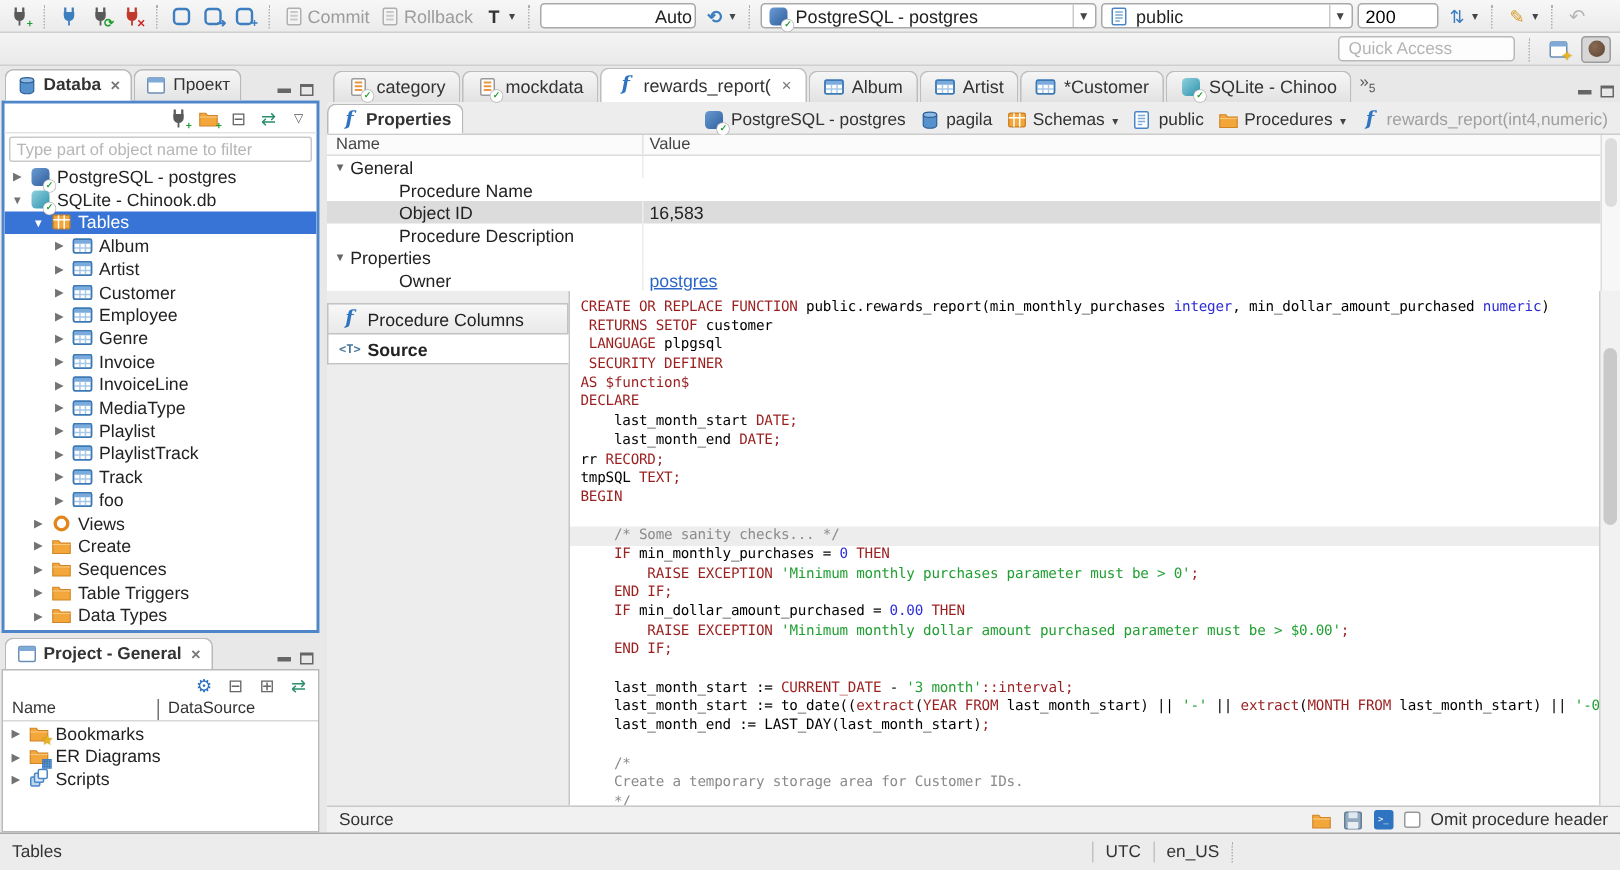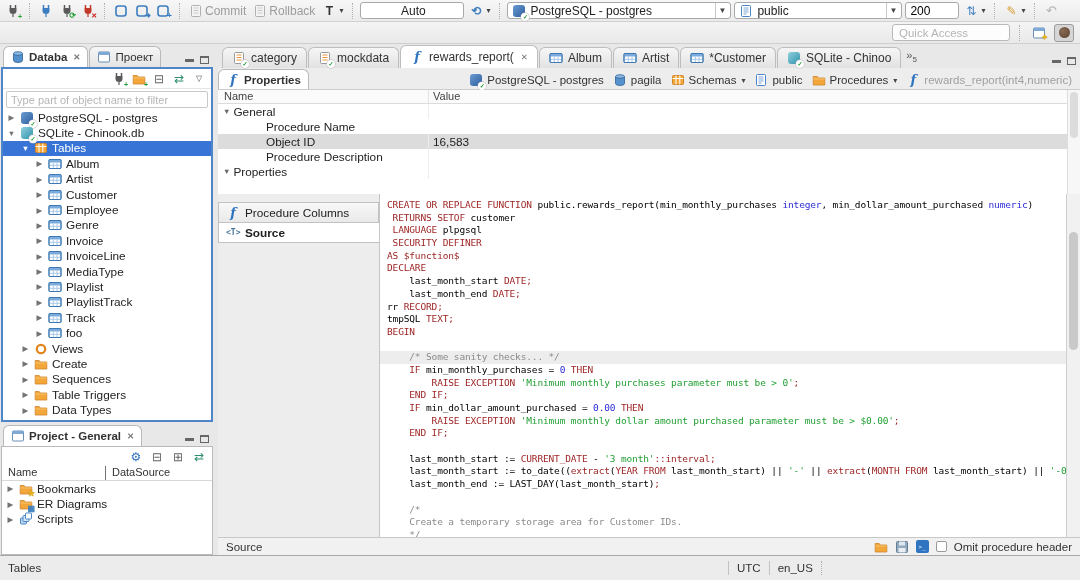--- a/index.html
+++ b/index.html
@@ -30,21 +30,21 @@
   .sep{border-left:1px dotted #b0b0b0;height:16px;margin:0 4px}
   .tbtn{display:flex;align-items:center;gap:2px;padding:1px 2px;border-radius:3px}
 
   
   #toolbar1{height:22px;background:linear-gradient(#f7f7f7,#ebebeb);border-bottom:1px solid #d0d0d0;
             display:flex;align-items:center;padding:0 4px;gap:3px;flex:none}
   #toolbar2{height:22px;background:linear-gradient(#f4f4f4,#e9e9e9);border-bottom:1px solid #cfcfcf;
             display:flex;align-items:center;justify-content:flex-end;padding:0 6px;gap:5px;flex:none}
   .combo{display:flex;align-items:center;gap:4px;background:#fff;border:1px solid #a9a9a9;border-radius:3px;height:17px;padding:0 2px 0 4px;font-size:12px}
   .combo .cbx{border-left:1px solid #c9c9c9;padding:0 2px;font-size:8px;color:#444;height:100%;display:flex;align-items:center}
-  .combo.auto{width:104px;justify-content:center}
+  .combo.auto{width:104px;justify-content:flex-end}
   .fetch{width:54px;height:17px;border:1px solid #a9a9a9;border-radius:3px;padding:0 4px;font-size:12px;font-family:"Liberation Sans",sans-serif}
   .graytxt{color:#9c9c9c}
   .qa{width:118px;height:17px;border:1px solid #b9b9b9;border-radius:3px;padding:0 6px;font-size:11.5px;background:#fdfdfd;color:#444}
   .qa::placeholder{color:#b4b4b4}
   .filter::placeholder{color:#b6b6b6}
   .perspbox{width:20px;height:18px;display:flex;align-items:center;justify-content:center;border-radius:3px}
   .perspbox.pressed{background:#d6d6d6;border:1px solid #9c9c9c}
 
   
   #content{flex:1;display:flex;min-height:0;padding:1px 0 0 1px;gap:5px}
@@ -810,20 +810,28 @@
               </span>
               <span class="pval"></span>
             </div>
             <div class="prow grp">
               <span class="pname">
                 <span class="garr">▼</span>
                 <span>Properties</span>
               </span>
               <span class="pval"></span>
             </div>
+            <div class="prow">
+              <span class="pname">
+                <span>Owner</span>
+              </span>
+              <span class="pval">
+                <a>postgres</a>
+              </span>
+            </div>
           </div>
         <div class="pscroll">
             <div class="thumb"></div>
           </div>
       </div>
 
       <div id="lower">
         <div id="pages">
             <div class="pagebtn">
               <span class="ic">

